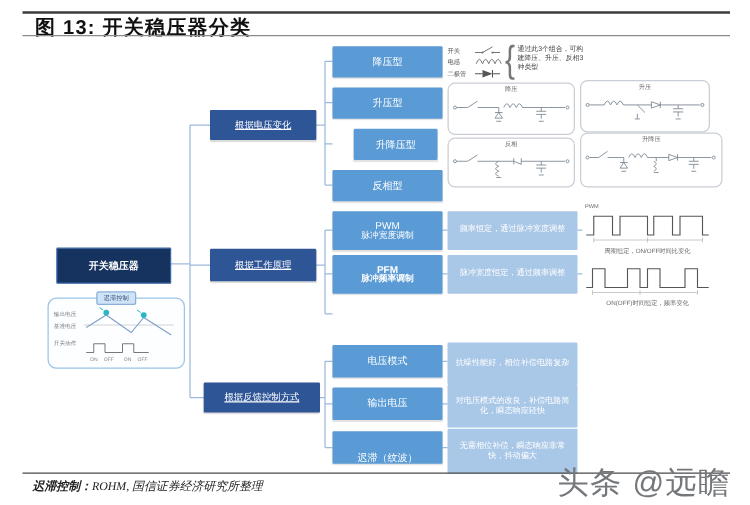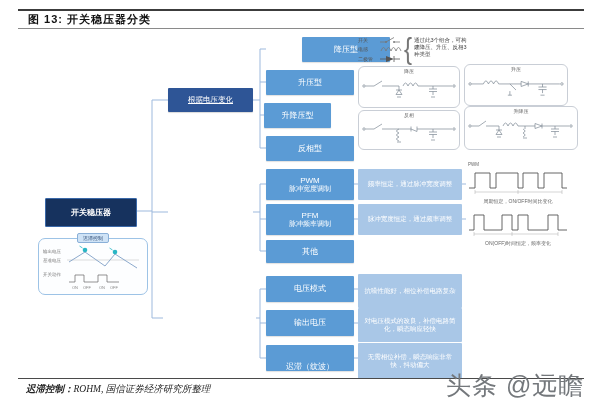--- a/index.html
+++ b/index.html
@@ -1,21 +1,21 @@
 <!DOCTYPE html>
 <html><head>
 <meta charset="utf-8">
 <style>
   html,body{margin:0;padding:0;background:#fff;}
   body{font-family:"Liberation Sans","DejaVu Sans",sans-serif;}
   .canvas{position:relative;width:600px;height:404px;background:#ffffff;overflow:hidden;}
   .abs{position:absolute;}
   
   .topline{top:9px;left:18px;width:566px;height:2px;background:#3c3c3c;}
-  .title{top:12px;left:28px;font-size:11px;font-weight:bold;color:#111;letter-spacing:1px;}
+  .title{top:12px;left:28px;font-size:16px;font-weight:bold;color:#111;letter-spacing:1px;}
   .subline{top:28px;left:18px;width:566px;height:1px;background:#8a8a8a;}
   .footline{top:378px;left:18px;width:566px;height:1px;background:#4a4a4a;}
   .source{top:383px;left:26px;font-size:9.5px;font-style:italic;font-family:"Liberation Serif","DejaVu Serif",serif;color:#222;}
   .source b{font-weight:bold;}
   .watermark{top:369px;left:446px;font-size:25px;font-weight:normal;color:#74787c;letter-spacing:1px;}
   
   .node{display:flex;align-items:center;justify-content:center;text-align:center;color:#fff;border-radius:1px;line-height:1.15;}
   .node-root{background:#16325e;border:1px solid #3a68a8;font-size:8px;}
   .node-branch{background:#2e5596;font-size:7.5px;box-shadow:0 1px 1px rgba(0,0,0,.15);text-decoration:underline;}
   .node-leaf{background:#5b9bd5;font-size:8px;box-shadow:0 1px 1px rgba(0,0,0,.12);}
@@ -77,44 +77,47 @@
       <text x="10" y="45" font-size="4" fill="#888" text-anchor="middle">ON</text>
       <text x="22" y="45" font-size="4" fill="#888" text-anchor="middle">OFF</text>
       <text x="37" y="45" font-size="4" fill="#888" text-anchor="middle">ON</text>
       <text x="49" y="45" font-size="4" fill="#888" text-anchor="middle">OFF</text>
     </svg>
   </div>
 
   <div class="abs node node-branch" style="left:168px;top:88px;width:85px;height:24px;">
     <span>根据电压变化</span>
   </div>
-
-  <div class="abs node node-leaf" style="left:266px;top:37px;width:88px;height:25px;margin-left:36px;">
+  <div class="abs node node-branch" style="left:168px;top:199px;width:85px;height:26px;">
+    <span>根据工作原理</span>
+  </div>
+  <div class="abs node node-branch" style="left:163px;top:306px;width:93px;height:24px;">
+    <span>根据反馈控制方式</span>
+  </div>
+
+  <div class="abs node node-leaf" style="left:266px;top:37px;width:88px;height:25px;">
     <span>降压型</span>
   </div>
   <div class="abs node node-leaf" style="left:266px;top:70px;width:88px;height:25px;">
     <span>升压型</span>
   </div>
-  <div class="abs node node-leaf" style="left:264px;top:103px;width:67px;height:25px;">
+  <div class="abs node node-leaf" style="left:283px;top:103px;width:67px;height:25px;">
     <span>升降压型</span>
   </div>
   <div class="abs node node-leaf" style="left:266px;top:136px;width:88px;height:25px;">
     <span>反相型</span>
   </div>
 
   <div class="abs node node-leaf" style="left:266px;top:169px;width:88px;height:31px;flex-direction:column;">
     <span>PWM</span>
     <span class="sub">脉冲宽度调制</span>
   </div>
-  <div class="abs node node-leaf" style="left:266px;top:204px;width:88px;height:31px;flex-direction:column;">
+  <div class="abs node node-leaf" style="left:266px;top:204px;width:88px;height:31px;flex-direction:column;font-weight:bold;">
     <span>PFM</span>
     <span class="sub">脉冲频率调制</span>
-  </div>
-  <div class="abs node node-leaf" style="left:266px;top:240px;width:88px;height:23px;">
-    <span>其他</span>
   </div>
 
   <div class="abs node node-leaf" style="left:266px;top:276px;width:88px;height:26px;">
     <span>电压模式</span>
   </div>
   <div class="abs node node-leaf" style="left:266px;top:310px;width:88px;height:26px;">
     <span>输出电压</span>
   </div>
   <div class="abs node node-leaf" style="left:266px;top:345px;width:88px;height:26px;align-items:flex-end;">
     <span>迟滞（纹波）</span>

